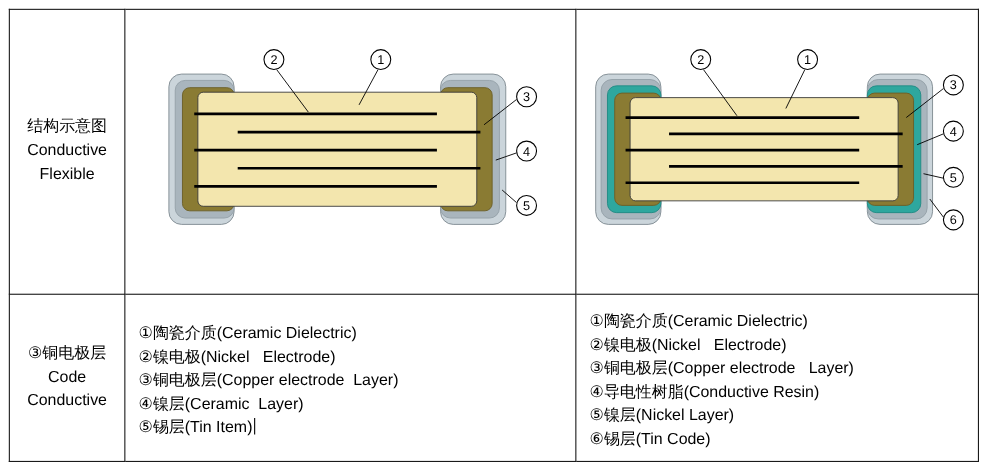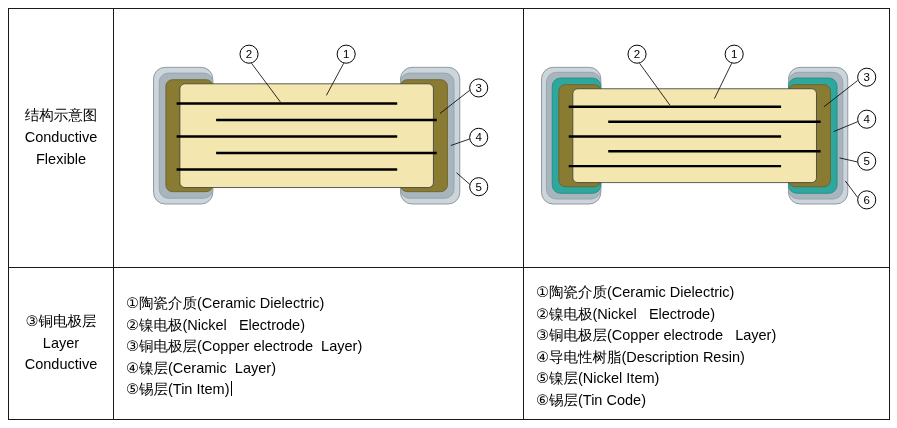--- a/index.html
+++ b/index.html
@@ -146,34 +146,34 @@
           <circle class="cobubble" cx="409" cy="193" r="11"></circle>
           <text class="co" x="409" y="198" text-anchor="middle">6</text>
         </g>
       </svg>
     </td>
   </tr>
 
   <tr class="r-desc">
     <td class="label-cell">
       <div>③铜电极层</div>
-      <div>Layer</div>
+      <div>Code</div>
       <div>Conductive</div>
     </td>
     <td class="desc-cell">
       <div class="line">①陶瓷介质(Ceramic Dielectric)</div>
       <div class="line">②镍电极(Nickel   Electrode)</div>
       <div class="line">③铜电极层(Copper electrode  Layer)</div>
       <div class="line">④镍层(Ceramic  Layer)</div>
       <div class="line"><span>⑤锡层(Tin Item)</span><span class="caret"></span></div>
     </td>
     <td class="desc-cell">
       <div class="line">①陶瓷介质(Ceramic Dielectric)</div>
       <div class="line">②镍电极(Nickel   Electrode)</div>
       <div class="line">③铜电极层(Copper electrode   Layer)</div>
-      <div class="line">④导电性树脂(Description Resin)</div>
-      <div class="line">⑤镍层(Nickel Item)</div>
+      <div class="line">④导电性树脂(Conductive Resin)</div>
+      <div class="line">⑤镍层(Nickel Layer)</div>
       <div class="line">⑥锡层(Tin Code)</div>
     </td>
   </tr>
 </tbody>
     </table>
 </div>
 
 </body></html>

